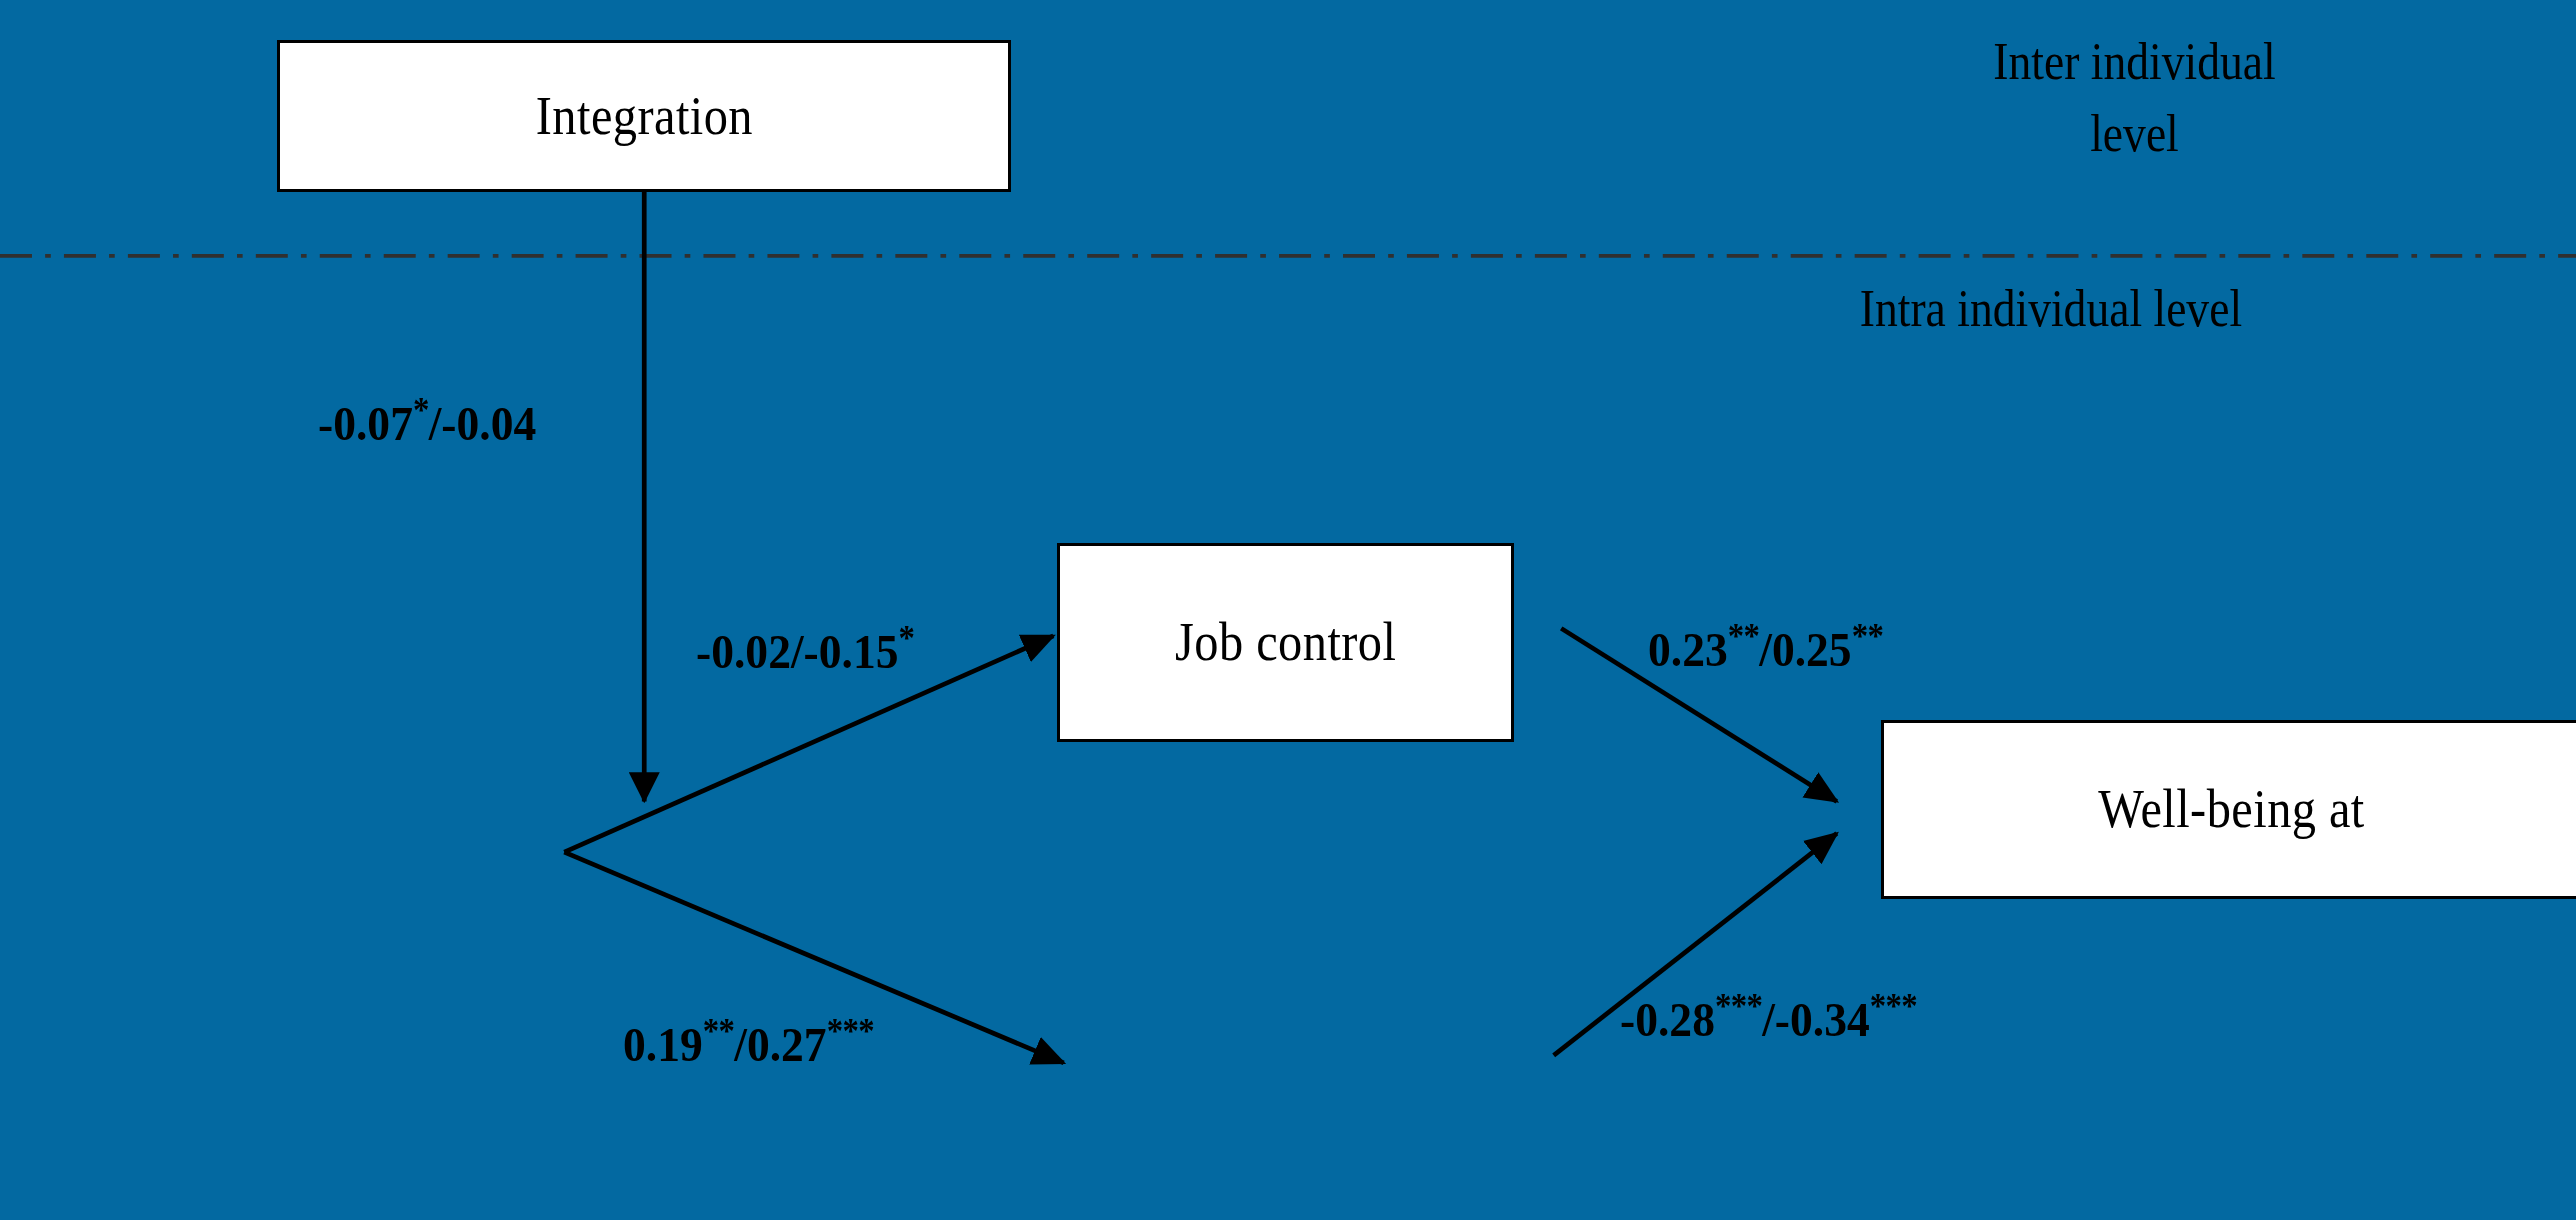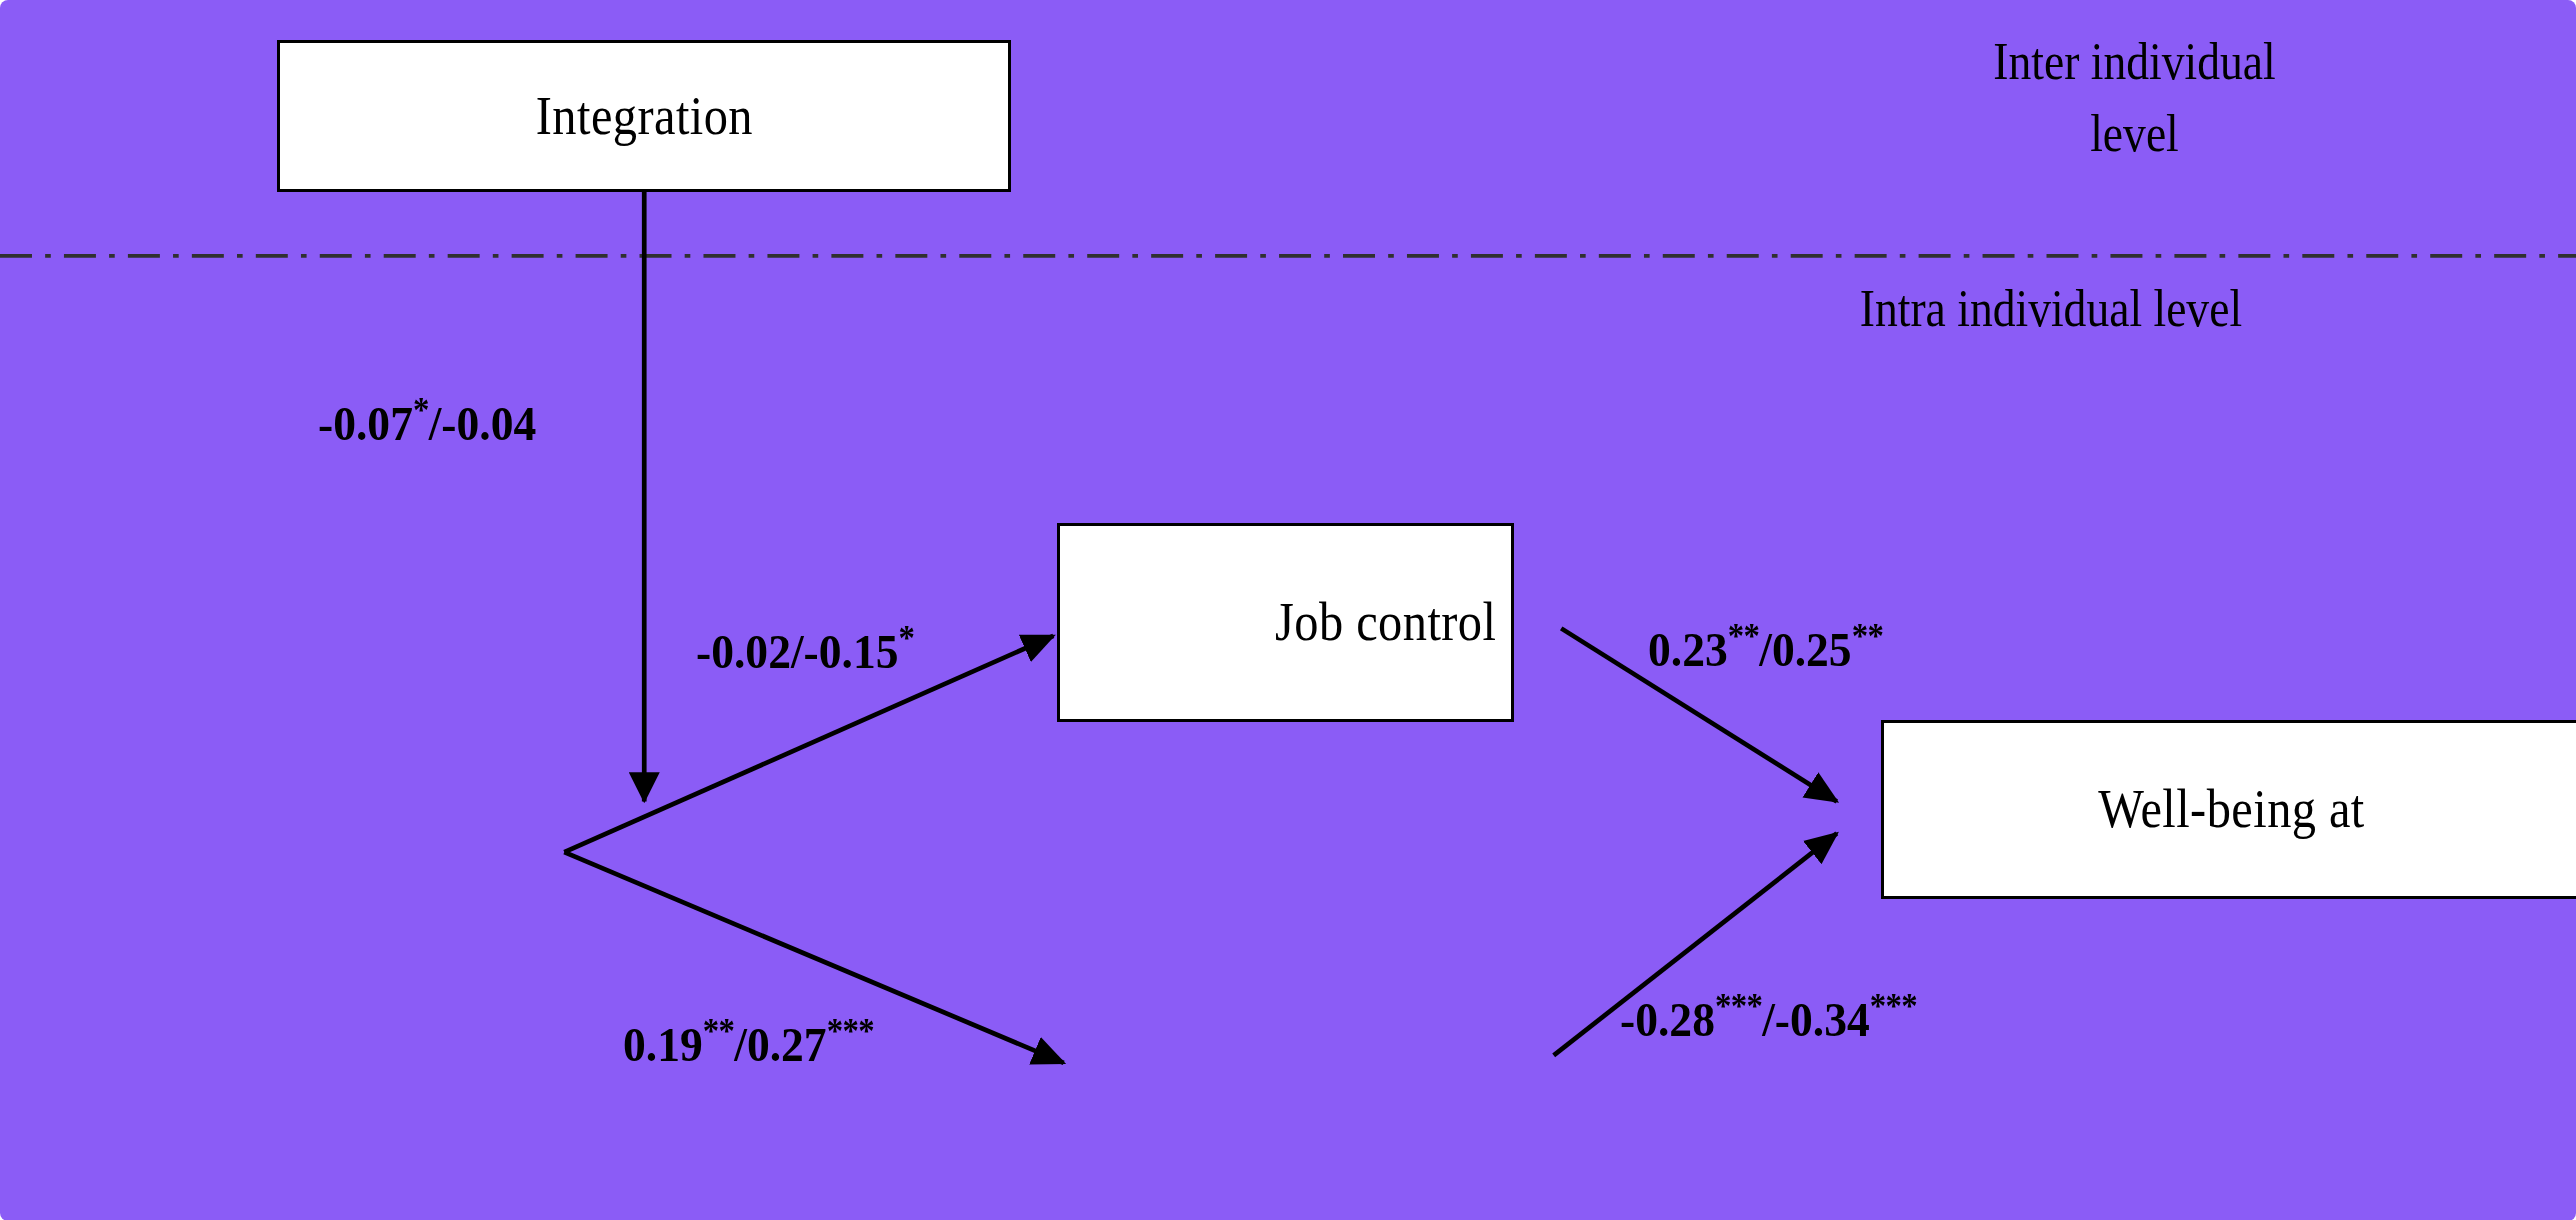--- a/index.html
+++ b/index.html
@@ -9,23 +9,22 @@
     background: #ffffff;
   }
   body {
     font-family: "Liberation Serif", "DejaVu Serif", serif;
     color: #000000;
   }
   #canvas {
     position: relative;
     width: 2576px;
     height: 1221px;
-    background: #8b5cf6;
+    background: #0369a1;
     overflow: hidden;
-    border-radius: 8px;
   }
   #diagram-svg {
     position: absolute;
     left: 0;
     top: 0;
     width: 2576px;
     height: 1221px;
   }
   
   .node-box {
@@ -47,21 +46,21 @@
     white-space: pre-line;
     transform: scaleX(0.88);
   }
   #node-integration {
     left: 277px;  top: 40px;   width: 734px;  height: 152px;
   }
   #node-pcrc {
     left: 73px;   top: 724px;  width: 491px;  height: 256px;
   }
   #node-job-control {
-    left: 1057px; top: 523px;  width: 457px;  height: 199px; justify-content: flex-end;
+    left: 1057px; top: 543px;  width: 457px;  height: 199px;
   }
   #node-work-to-home {
     left: 1067px; top: 940px; width: 447px;  height: 268px;
   }
   #node-wellbeing {
     left: 1841px; top: 720px;  width: 700px;  height: 179px; margin-left: 40px;
   }
   
   .level-text {
     position: absolute;

